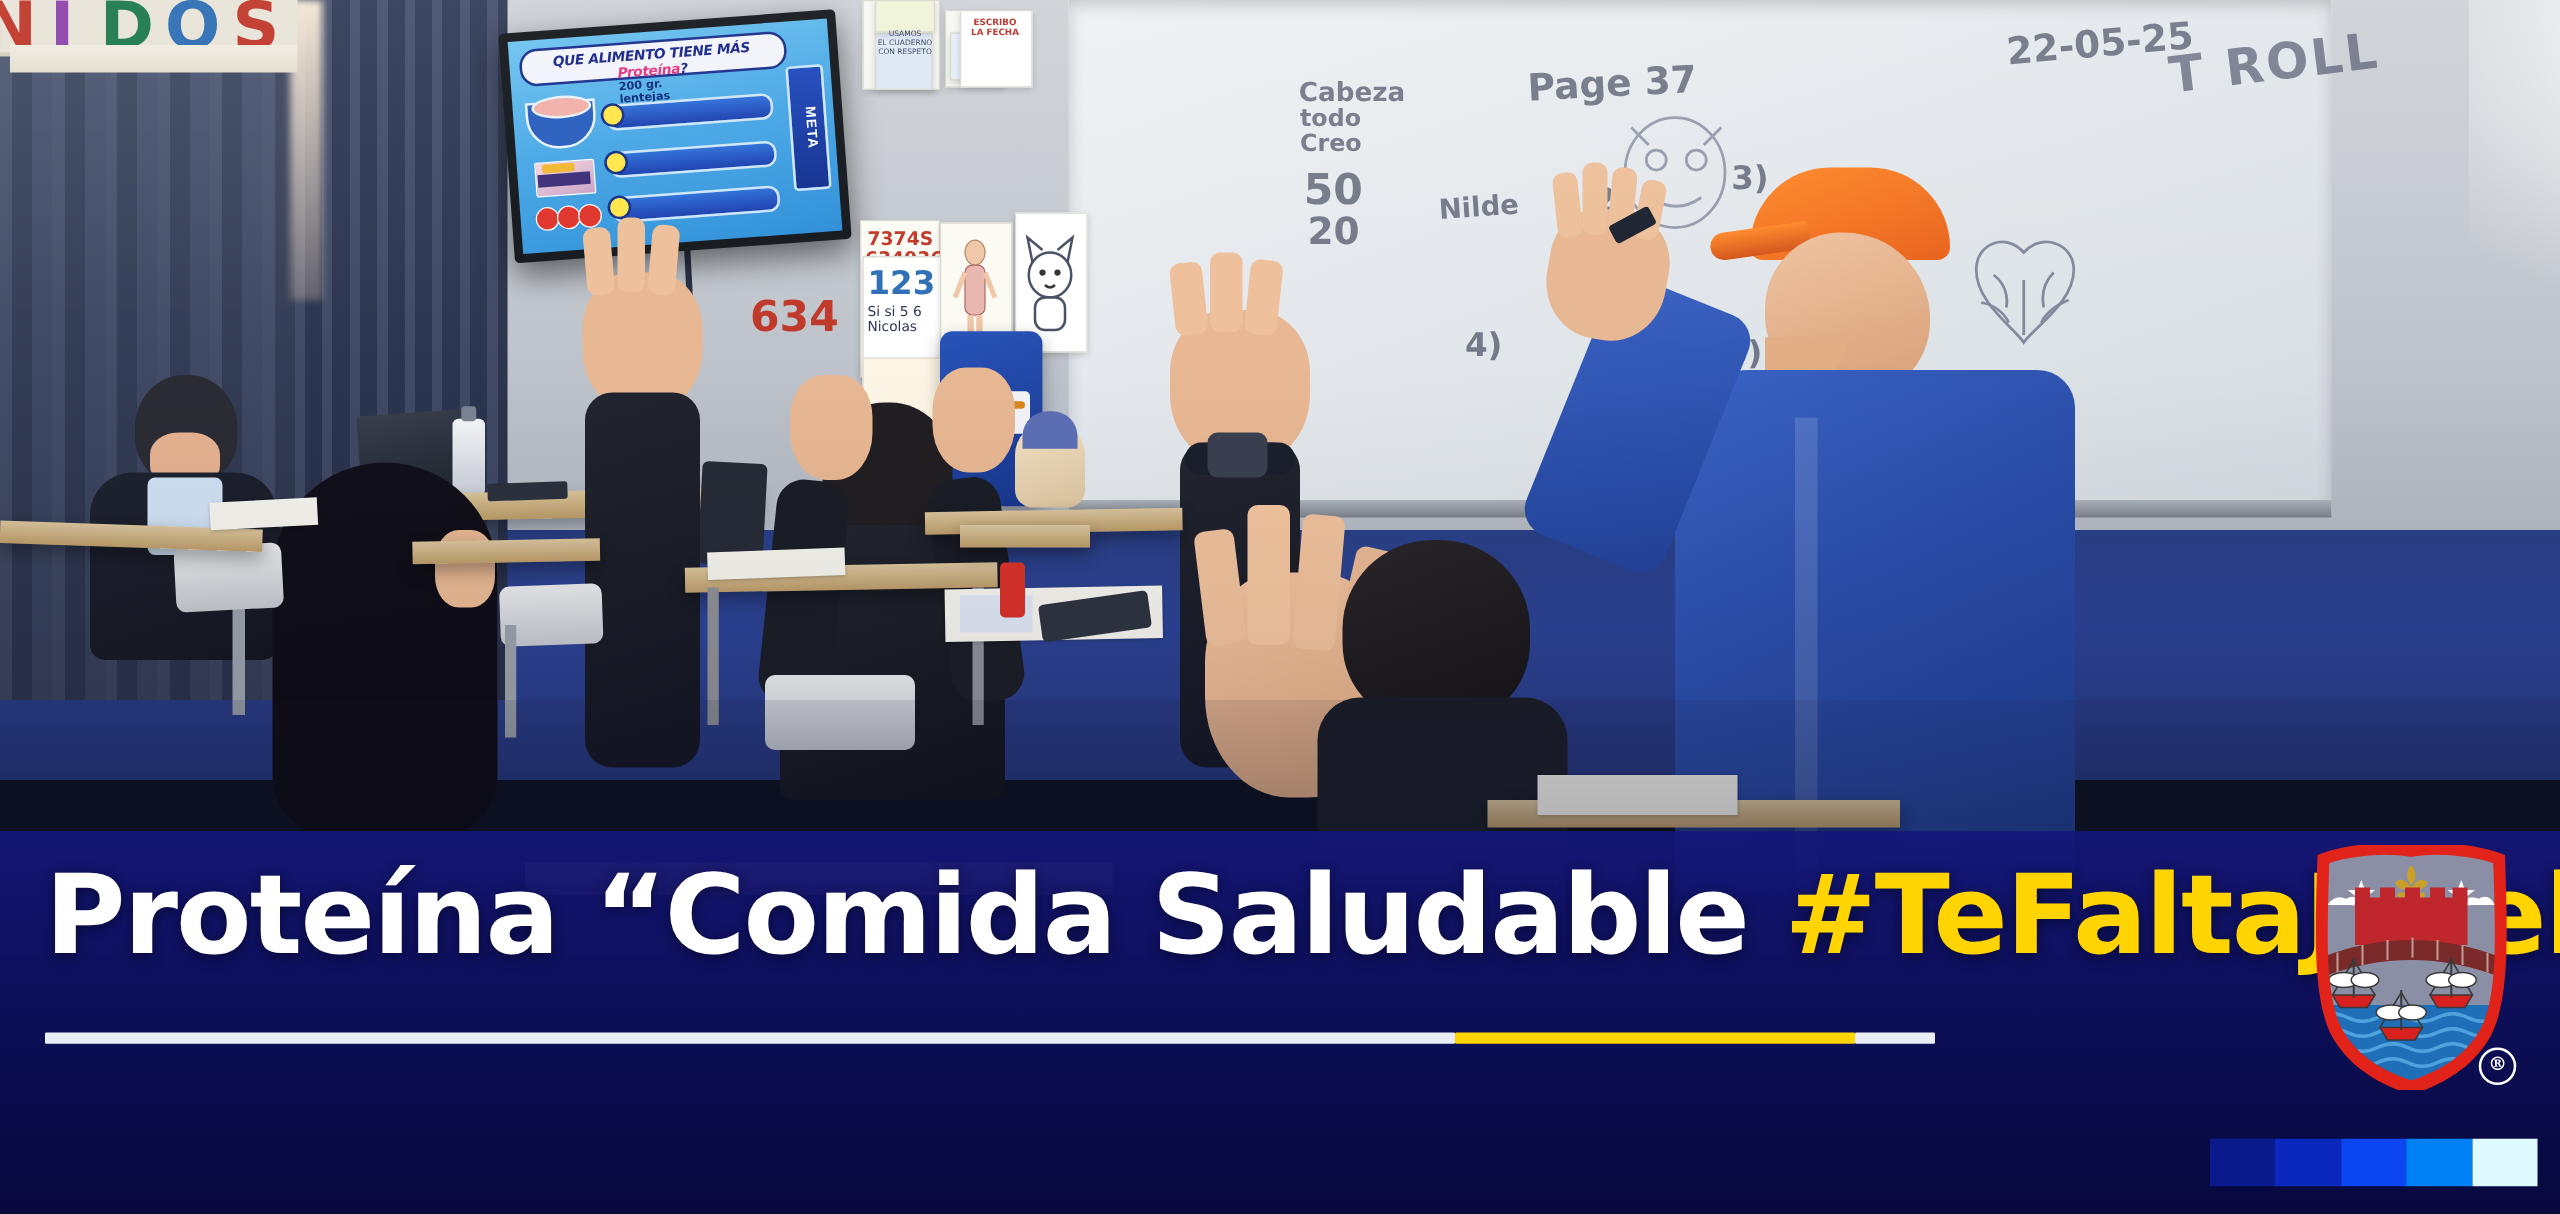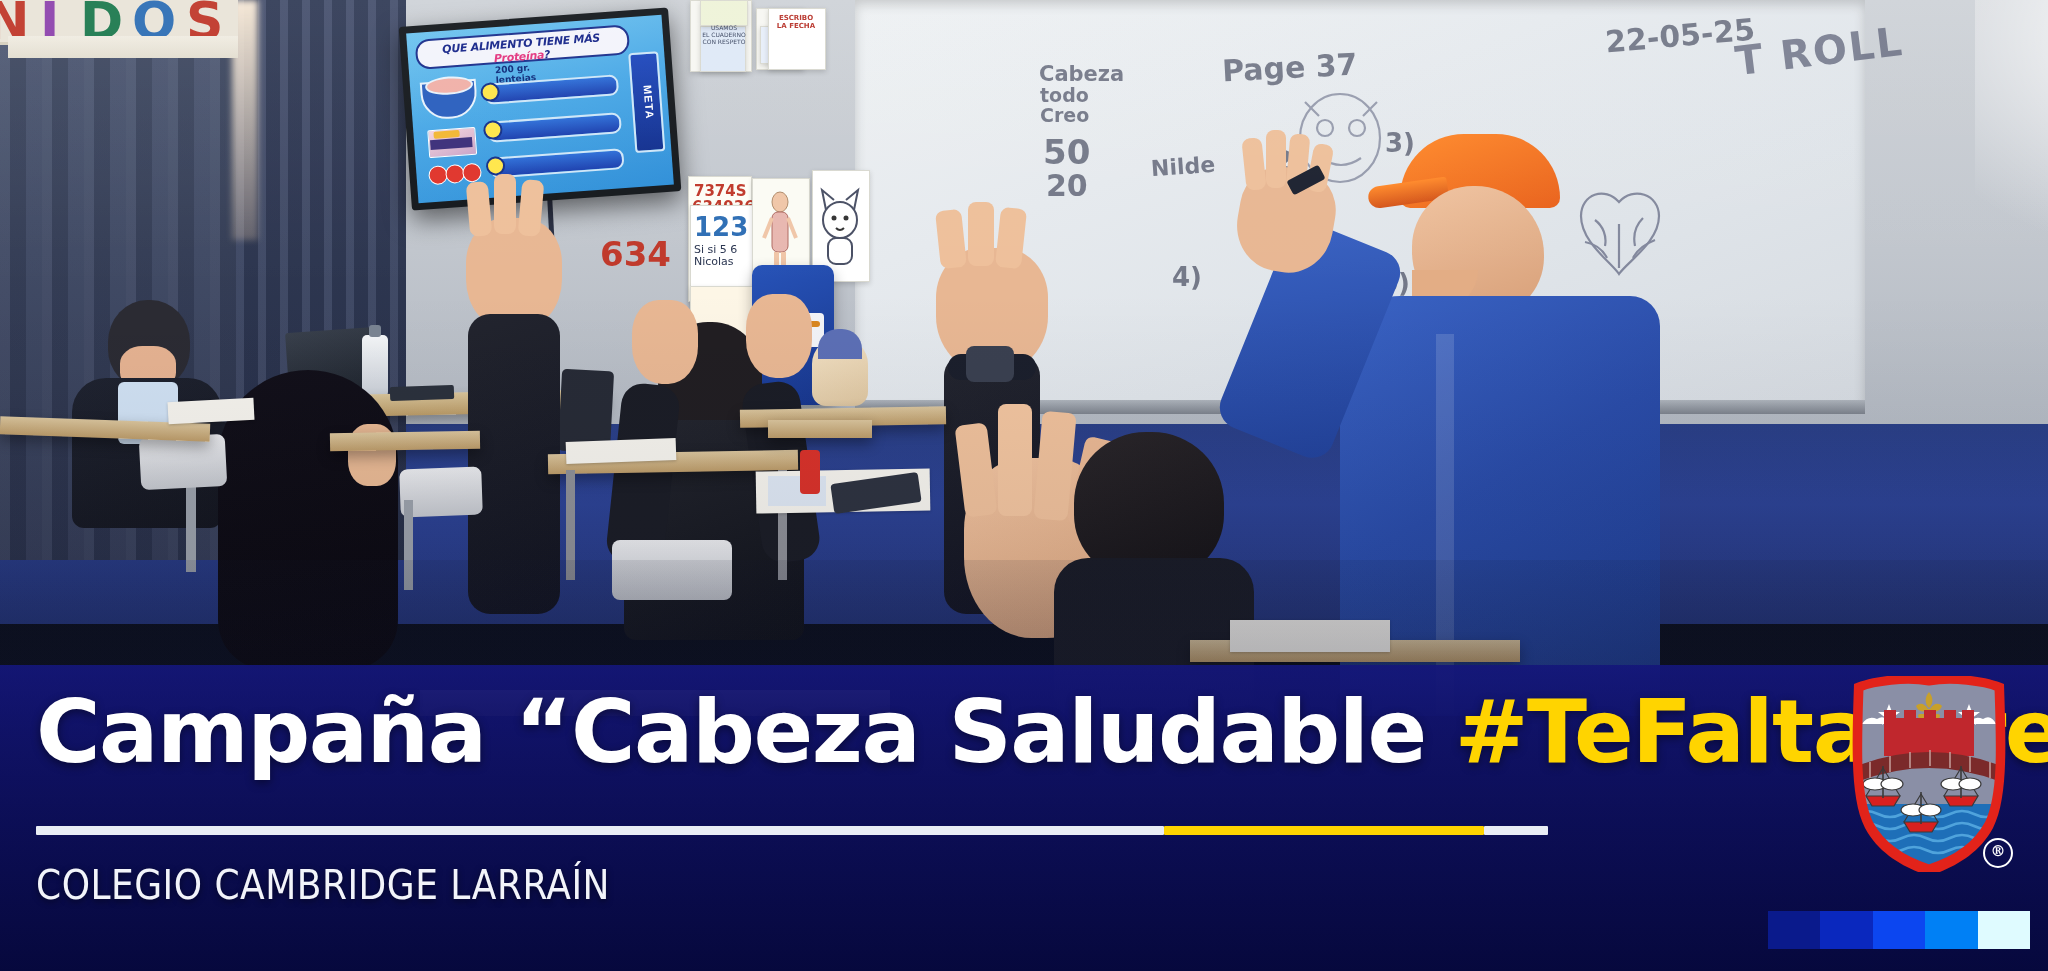--- a/index.html
+++ b/index.html
@@ -438,27 +438,26 @@
     <div class="paper" style="left:1230px;top:620px;width:160px;height:32px;"></div>
     <div class="desk" style="left:420px;top:690px;width:470px;height:26px;"></div>
 
     <div class="floorfog"></div>
     <div class="grade"></div>
   </div>
 
   <div class="band"></div>
   <div class="band-solid"></div>
 
-  <div class="title"><span>Campaña “Cabeza Saludable </span><span class="hashtag">#TeFaltaJurel</span></div>
+  <div class="title"><span>Proteína “Comida Saludable </span><span class="hashtag">#TeFaltaJurel</span></div>
 
   <div class="rule rule-w1"></div>
   <div class="rule rule-y"></div>
   <div class="rule rule-w2"></div>
 
-  <div class="subtitle">COLEGIO CAMBRIDGE LARRAÍN</div>
 
   <div class="crest">
     <svg viewBox="0 0 166 196">
       <defs>
         <clipPath id="shieldclip">
           <path d="M83 6 C60 2 28 6 14 12 C12 70 10 120 24 148 C38 174 64 186 83 192 C102 186 128 174 142 148 C156 120 154 70 152 12 C138 6 106 2 83 6 Z"></path>
         </clipPath>
       </defs>
 
       <path d="M83 0 C58 -4 24 1 8 8 C6 70 4 122 19 152 C34 180 62 193 83 200 C104 193 132 180 147 152 C162 122 160 70 158 8 C142 1 108 -4 83 0 Z" fill="#E2231A"></path>

